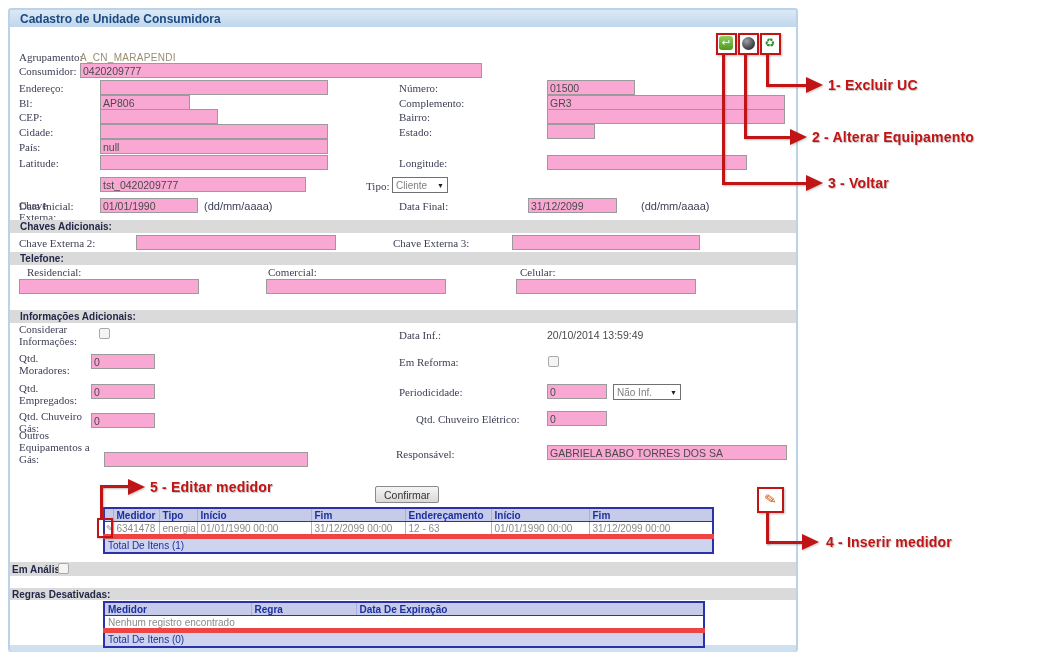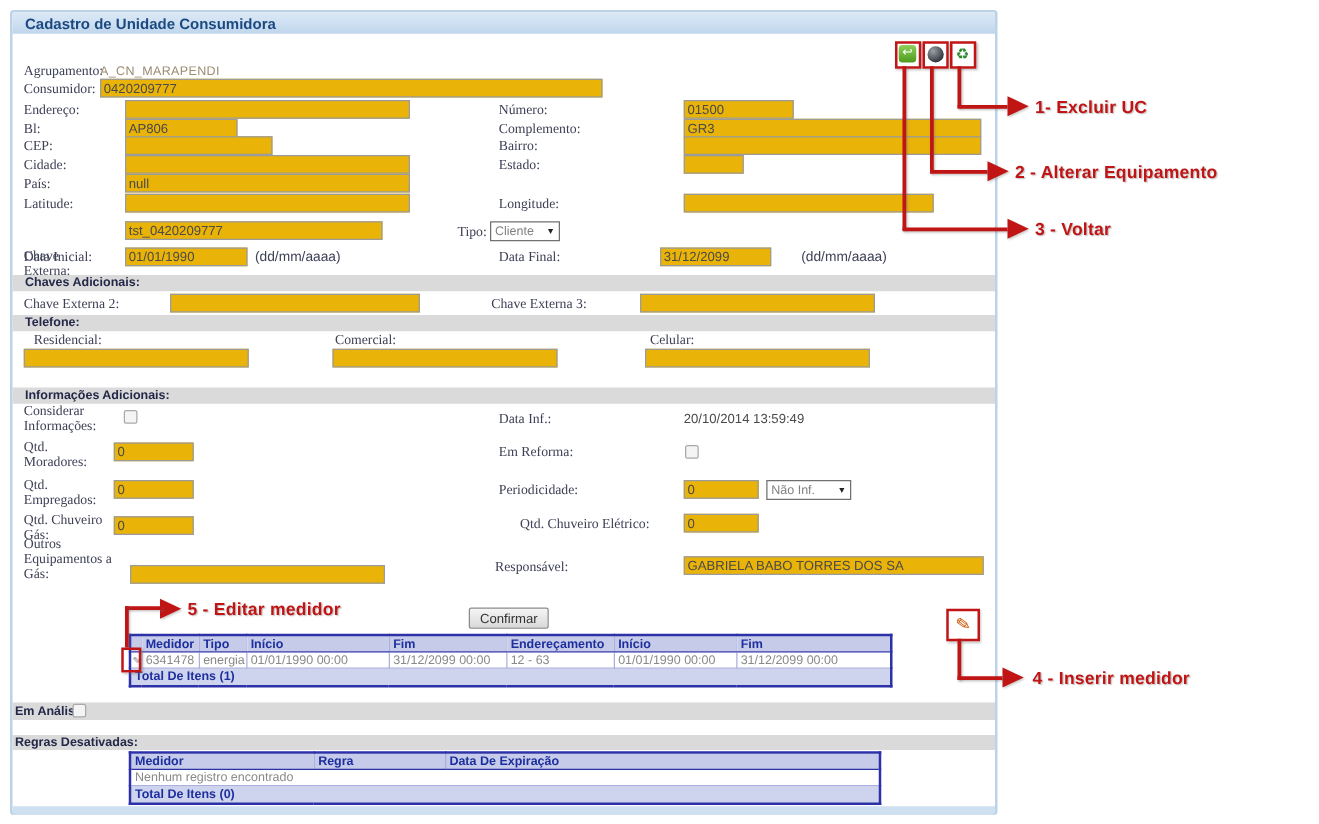--- a/index.html
+++ b/index.html
@@ -7,36 +7,36 @@
          font-family:"Liberation Sans","DejaVu Sans",sans-serif;overflow:hidden;}
   #panel{position:absolute;left:8px;top:8px;width:786px;height:640px;
          border:2px solid #bcd2e8;border-radius:3px;background:#fff;}
   #titlebar{position:absolute;left:10px;top:10px;width:786px;height:17px;
             background:linear-gradient(#dcE9f6,#c0d6ec);}
   .title{position:absolute;left:20px;top:12px;font-size:12px;font-weight:bold;color:#1b4a80;}
   #bottomstrip{position:absolute;left:10px;top:645px;width:786px;height:7px;background:#cfe0f0;border-radius:0 0 3px 3px;}
   .lbl{position:absolute;font-size:11px;color:#3e4156;line-height:12px;font-family:Liberation Serif, serif;}
   .sect-text{font-size:10px;font-weight:bold;color:#232848;}
   .val{position:absolute;font-size:10.5px;color:#4a4a4a;}
-  .inp{position:absolute;height:15px;border:1px solid #9b9b9b;background:#eab308;
+  .inp{position:absolute;height:15px;border:1px solid #9b9b9b;background:#f9a8d4;
        font-family:"Liberation Sans",sans-serif;font-size:10.5px;color:#4a4a4a;
        padding:0 2px;box-sizing:border-box;}
   .bar{position:absolute;left:10px;width:786px;background:#dadada;height:13px;}
   .cb{position:absolute;width:11px;height:11px;border:1px solid #a9a9a9;background:#f4f4f4;border-radius:2px;box-sizing:border-box;}
   .sel{position:absolute;border:1px solid #707070;background:#fff;font-size:10px;color:#808080;
        box-sizing:border-box;display:flex;align-items:center;justify-content:space-between;padding:0 3px;}
   .sel .car{font-size:7px;color:#222;line-height:1;}
   .btn{position:absolute;font-family:"Liberation Sans",sans-serif;font-size:10.5px;color:#333;
        background:linear-gradient(#f5f5f5,#d9d9d9);border:1px solid #8a8a8a;border-radius:2px;padding:1px 8px;height:17px;box-sizing:border-box;}
   .tbl{position:absolute;border-collapse:collapse;table-layout:fixed;background:#fff;
        border:2px solid #2d31a8;font-size:10px;}
   .tbl td{border:1px solid #aab0dd;padding:0 3px;height:12px;overflow:hidden;white-space:nowrap;}
   .tbl tr.hd td{background:#c5cbe9;color:#1d2f9e;font-weight:bold;border-bottom:1px solid #2d31a8;}
   .tbl tr.dt td{color:#8a8a8a;}
-  .tbl tr.ft td{background:#cfd4ee;color:#1d2f9e;font-weight:bold;border-top:1px solid #ef4444;height:13px;}
+  .tbl tr.ft td{background:#cfd4ee;color:#1d2f9e;font-weight:normal;border-top:5px solid #ef4444;height:13px;}
   .rl{position:absolute;background:#c11414;box-shadow:1px 1px 2px rgba(110,110,110,.45);}
   .rbox{position:absolute;border:2px solid #c11414;box-shadow:1px 1px 2px rgba(110,110,110,.45);background:transparent;}
   .arr{position:absolute;width:0;height:0;border-top:8px solid transparent;border-bottom:8px solid transparent;
        border-left:17px solid #c11414;filter:drop-shadow(1px 1px 1px rgba(110,110,110,.4));}
   .ann{position:absolute;font-size:14px;font-weight:bold;color:#c11414;white-space:nowrap;
        text-shadow:1px 1px 1px rgba(120,120,120,.45);letter-spacing:.2px;}
   .icon-back{width:14px;height:14px;border-radius:3px;background:linear-gradient(#8fd05a,#4e9a1e);
              color:#fff;font-size:10px;line-height:14px;text-align:center;display:block;}
   .icon-sphere{width:13px;height:13px;border-radius:50%;
                background:radial-gradient(circle at 35% 30%,#9aa0a6,#30343a 75%);display:block;}

